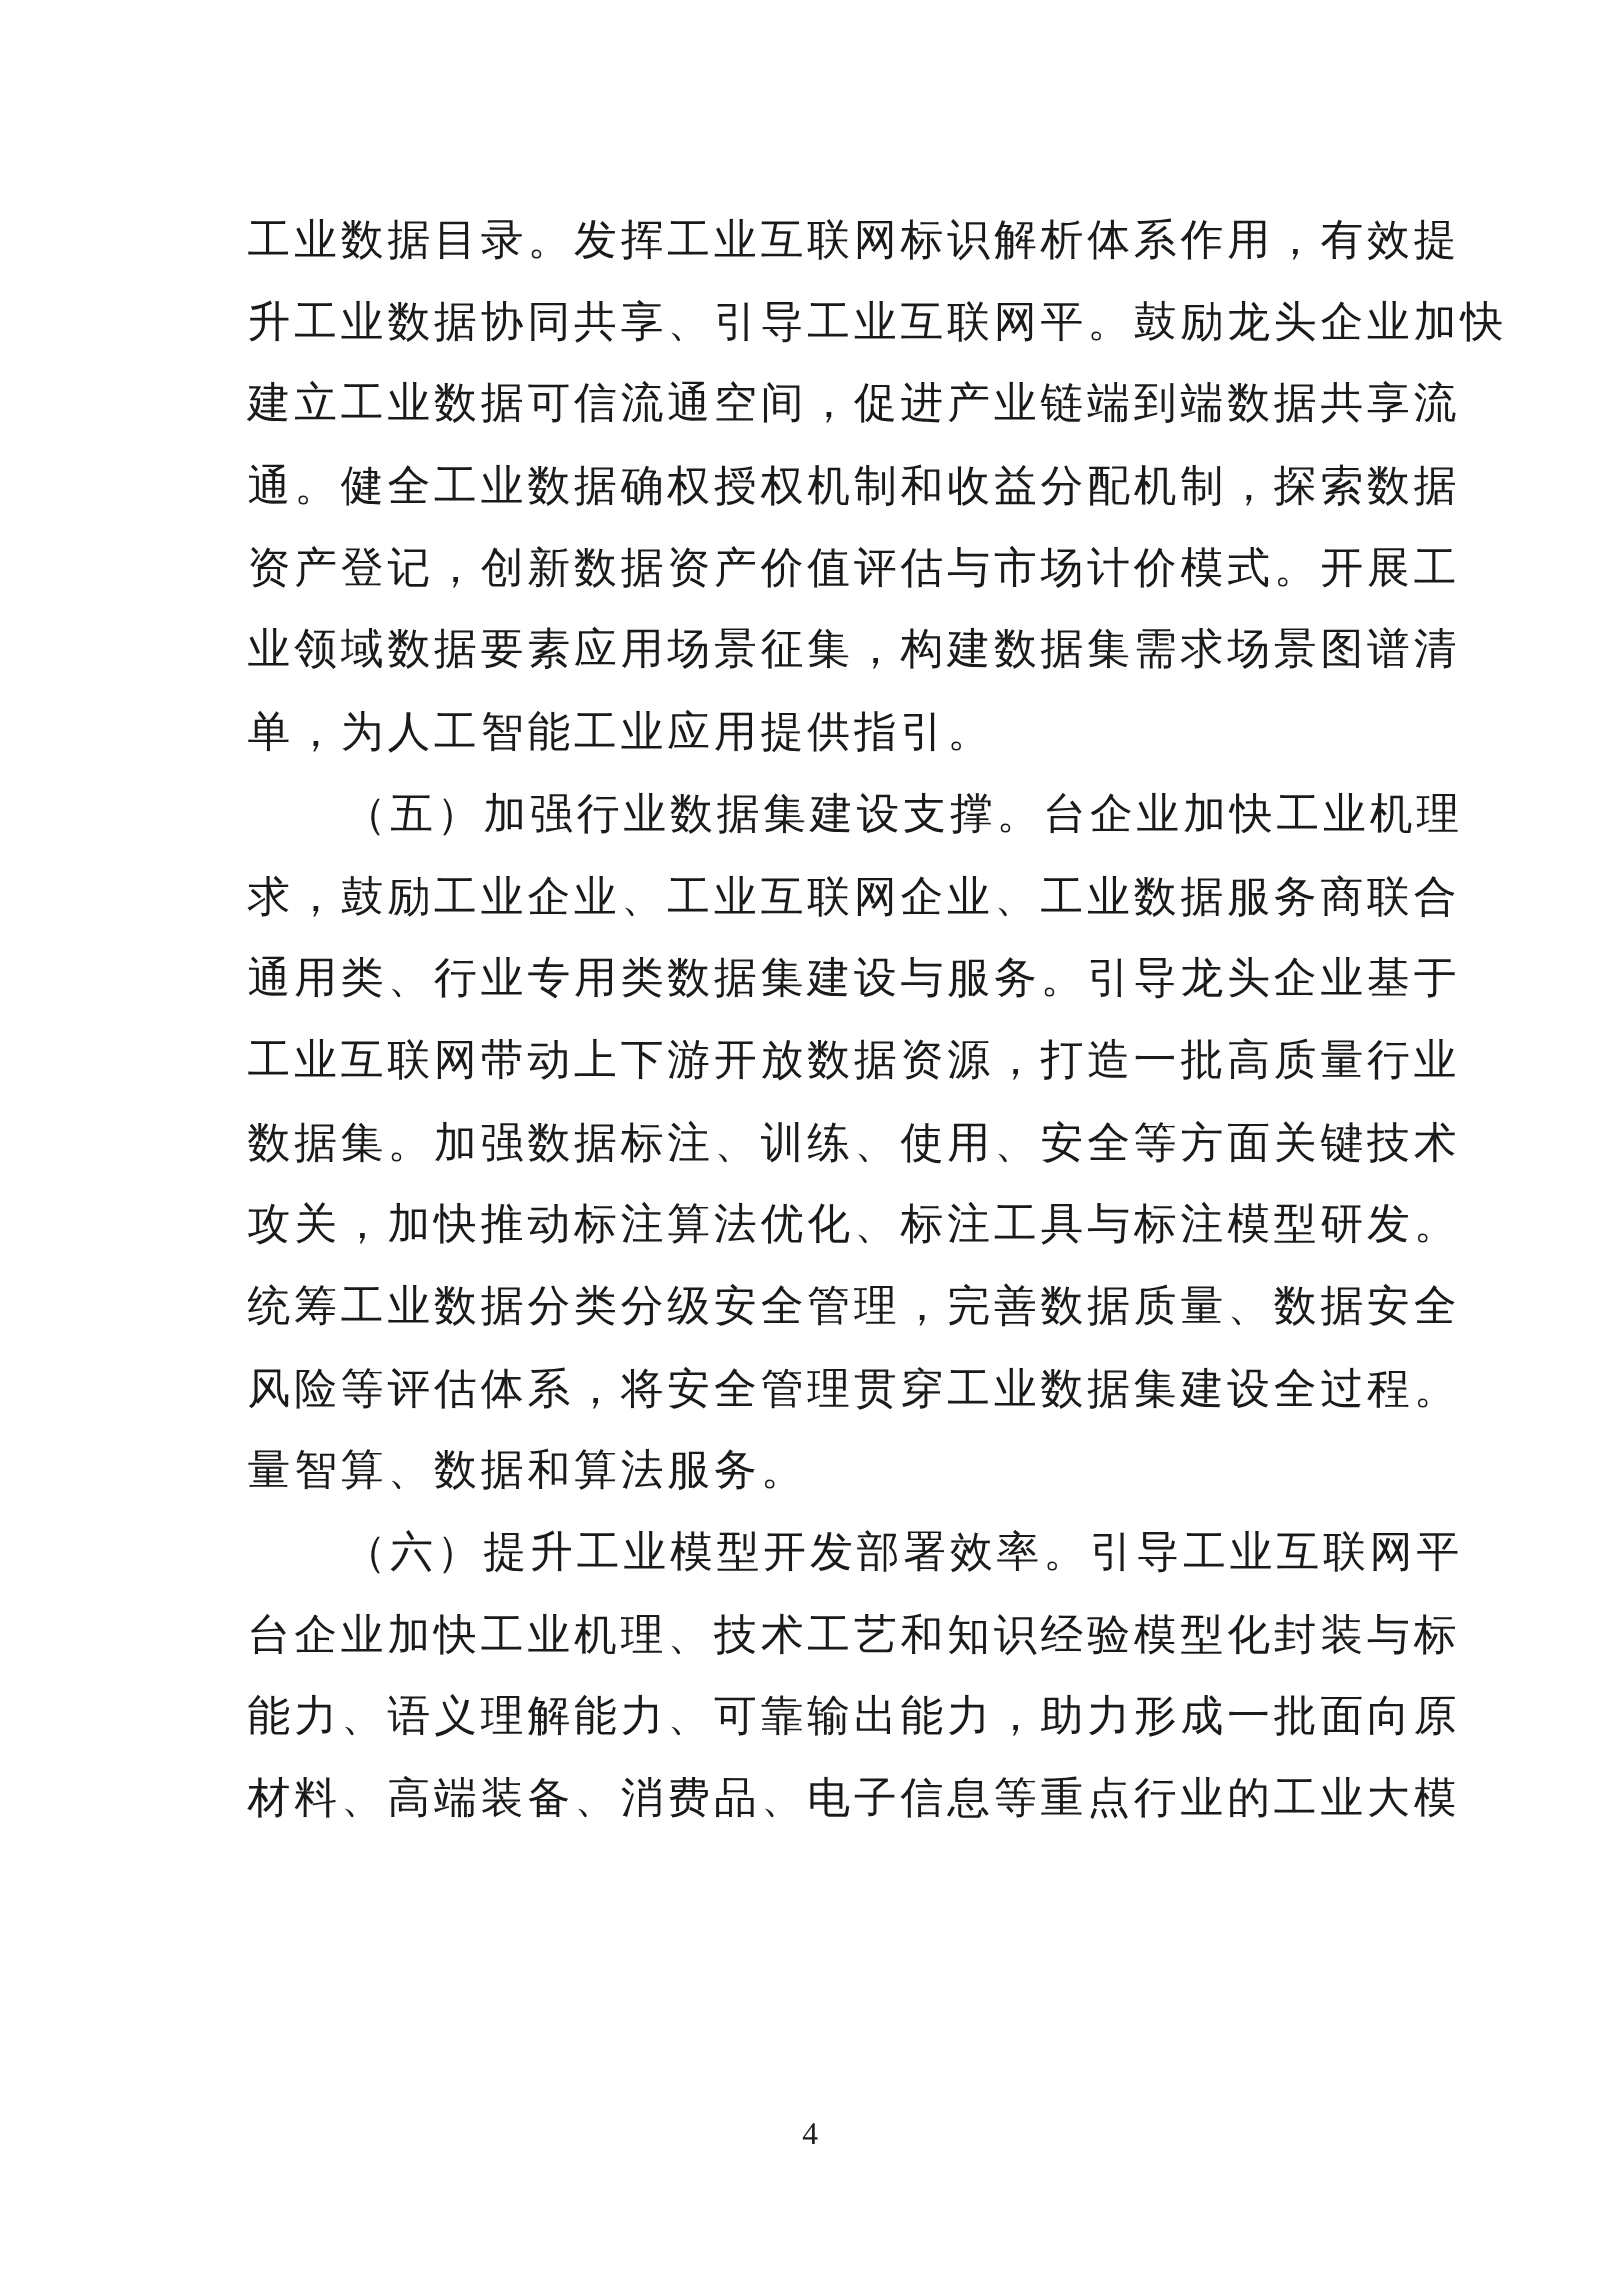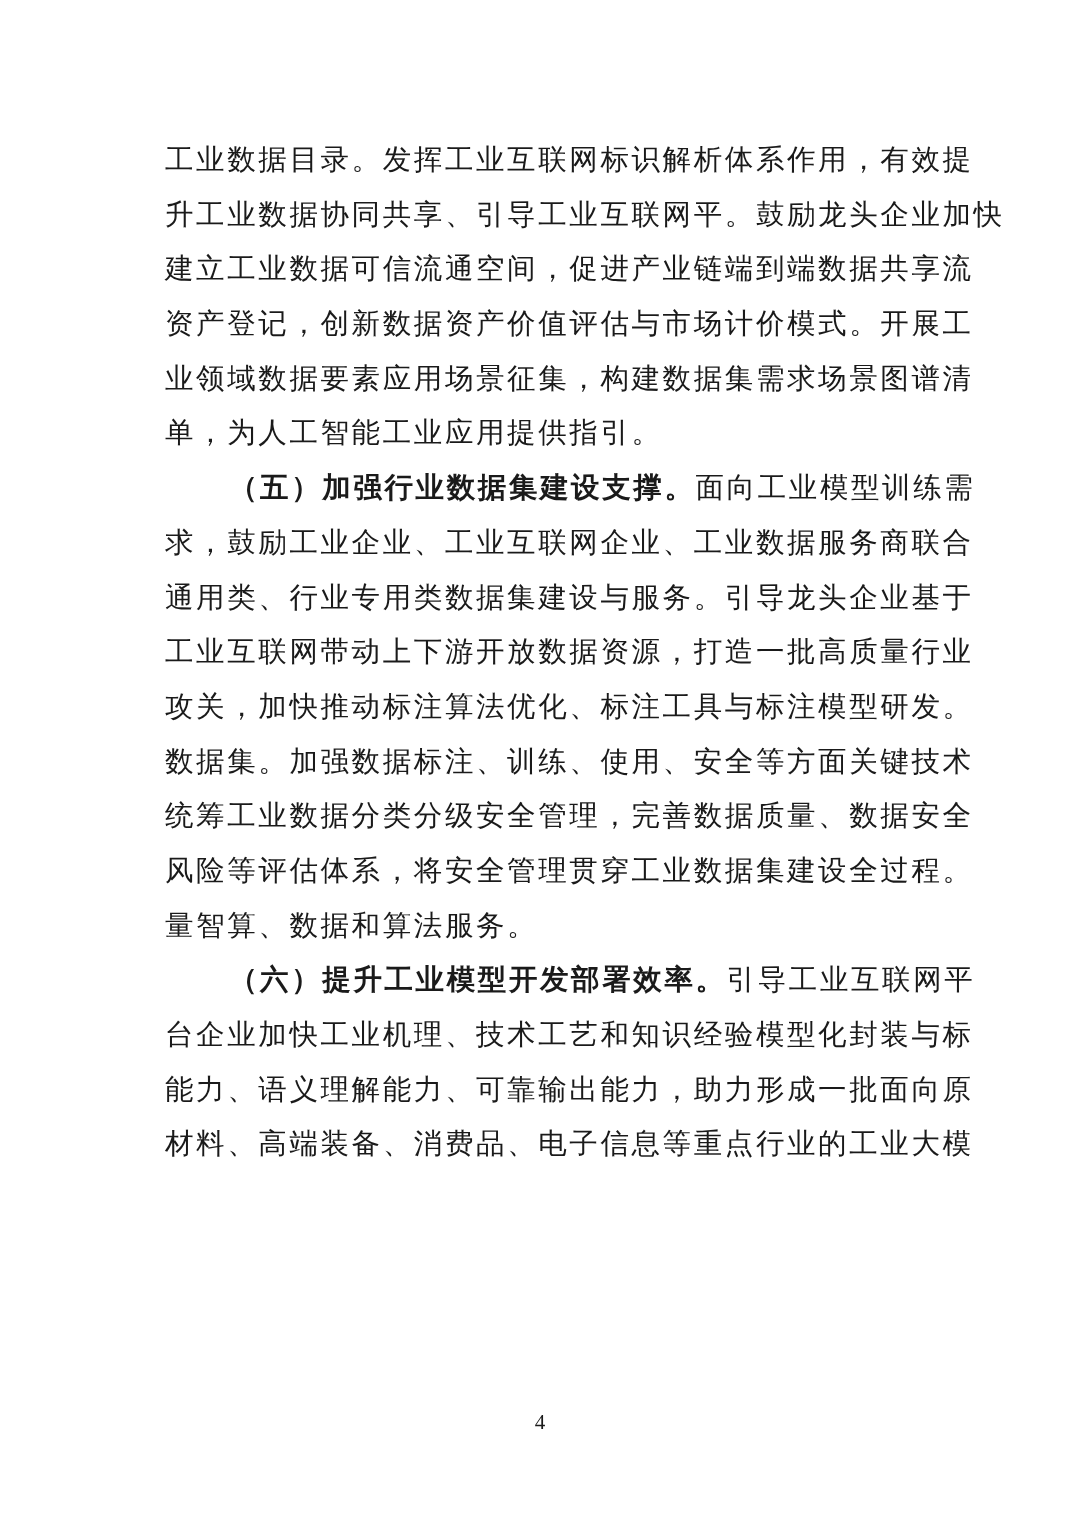--- a/index.html
+++ b/index.html
@@ -34,21 +34,21 @@
       line-height: 54.7px;
       font-size: 28.5px;
       letter-spacing: 2.6px;
       white-space: nowrap;
       overflow: visible;
     }
     .indent {
       padding-left: 64px;
     }
     .bold {
-      font-weight: bold;
+      font-weight: normal;
       font-family: "DejaVu Sans", "Liberation Sans", sans-serif;
       margin-top: 15px;
     }
     .page-number {
       position: absolute;
       left: 0;
       width: 1080px;
       top: 1410px;
       text-align: center;
       font-family: "Liberation Serif", "DejaVu Serif", serif;
@@ -57,32 +57,33 @@
     }
   </style>
 </head>
 <body>
 
 <div class="page">
   <div class="body-text">
     <div class="line">工业数据目录。发挥工业互联网标识解析体系作用，有效提</div>
     <div class="line">升工业数据协同共享、引导工业互联网平。鼓励龙头企业加快</div>
     <div class="line">建立工业数据可信流通空间，促进产业链端到端数据共享流</div>
+    <div class="line">通。健全工业数据确权授权机制和收益分配机制，探索数据</div>
     <div class="line">资产登记，创新数据资产价值评估与市场计价模式。开展工</div>
     <div class="line">业领域数据要素应用场景征集，构建数据集需求场景图谱清</div>
     <div class="line">单，为人工智能工业应用提供指引。</div>
 
     <div class="line indent">
-      <span class="bold">（五）加强行业数据集建设支撑。</span><span>面向工业模型训练需</span>
+      <span class="bold">（五）加强行业数据集建设支撑。</span><span>台企业加快工业机理</span>
     </div>
     <div class="line">求，鼓励工业企业、工业互联网企业、工业数据服务商联合</div>
     <div class="line">通用类、行业专用类数据集建设与服务。引导龙头企业基于</div>
     <div class="line">工业互联网带动上下游开放数据资源，打造一批高质量行业</div>
+    <div class="line">数据集。加强数据标注、训练、使用、安全等方面关键技术</div>
     <div class="line">攻关，加快推动标注算法优化、标注工具与标注模型研发。</div>
-    <div class="line">数据集。加强数据标注、训练、使用、安全等方面关键技术</div>
     <div class="line">统筹工业数据分类分级安全管理，完善数据质量、数据安全</div>
     <div class="line">风险等评估体系，将安全管理贯穿工业数据集建设全过程。</div>
     <div class="line">量智算、数据和算法服务。</div>
 
     <div class="line indent">
       <span class="bold">（六）提升工业模型开发部署效率。</span><span>引导工业互联网平</span>
     </div>
     <div class="line">台企业加快工业机理、技术工艺和知识经验模型化封装与标</div>
     <div class="line">能力、语义理解能力、可靠输出能力，助力形成一批面向原</div>
     <div class="line">材料、高端装备、消费品、电子信息等重点行业的工业大模</div>

